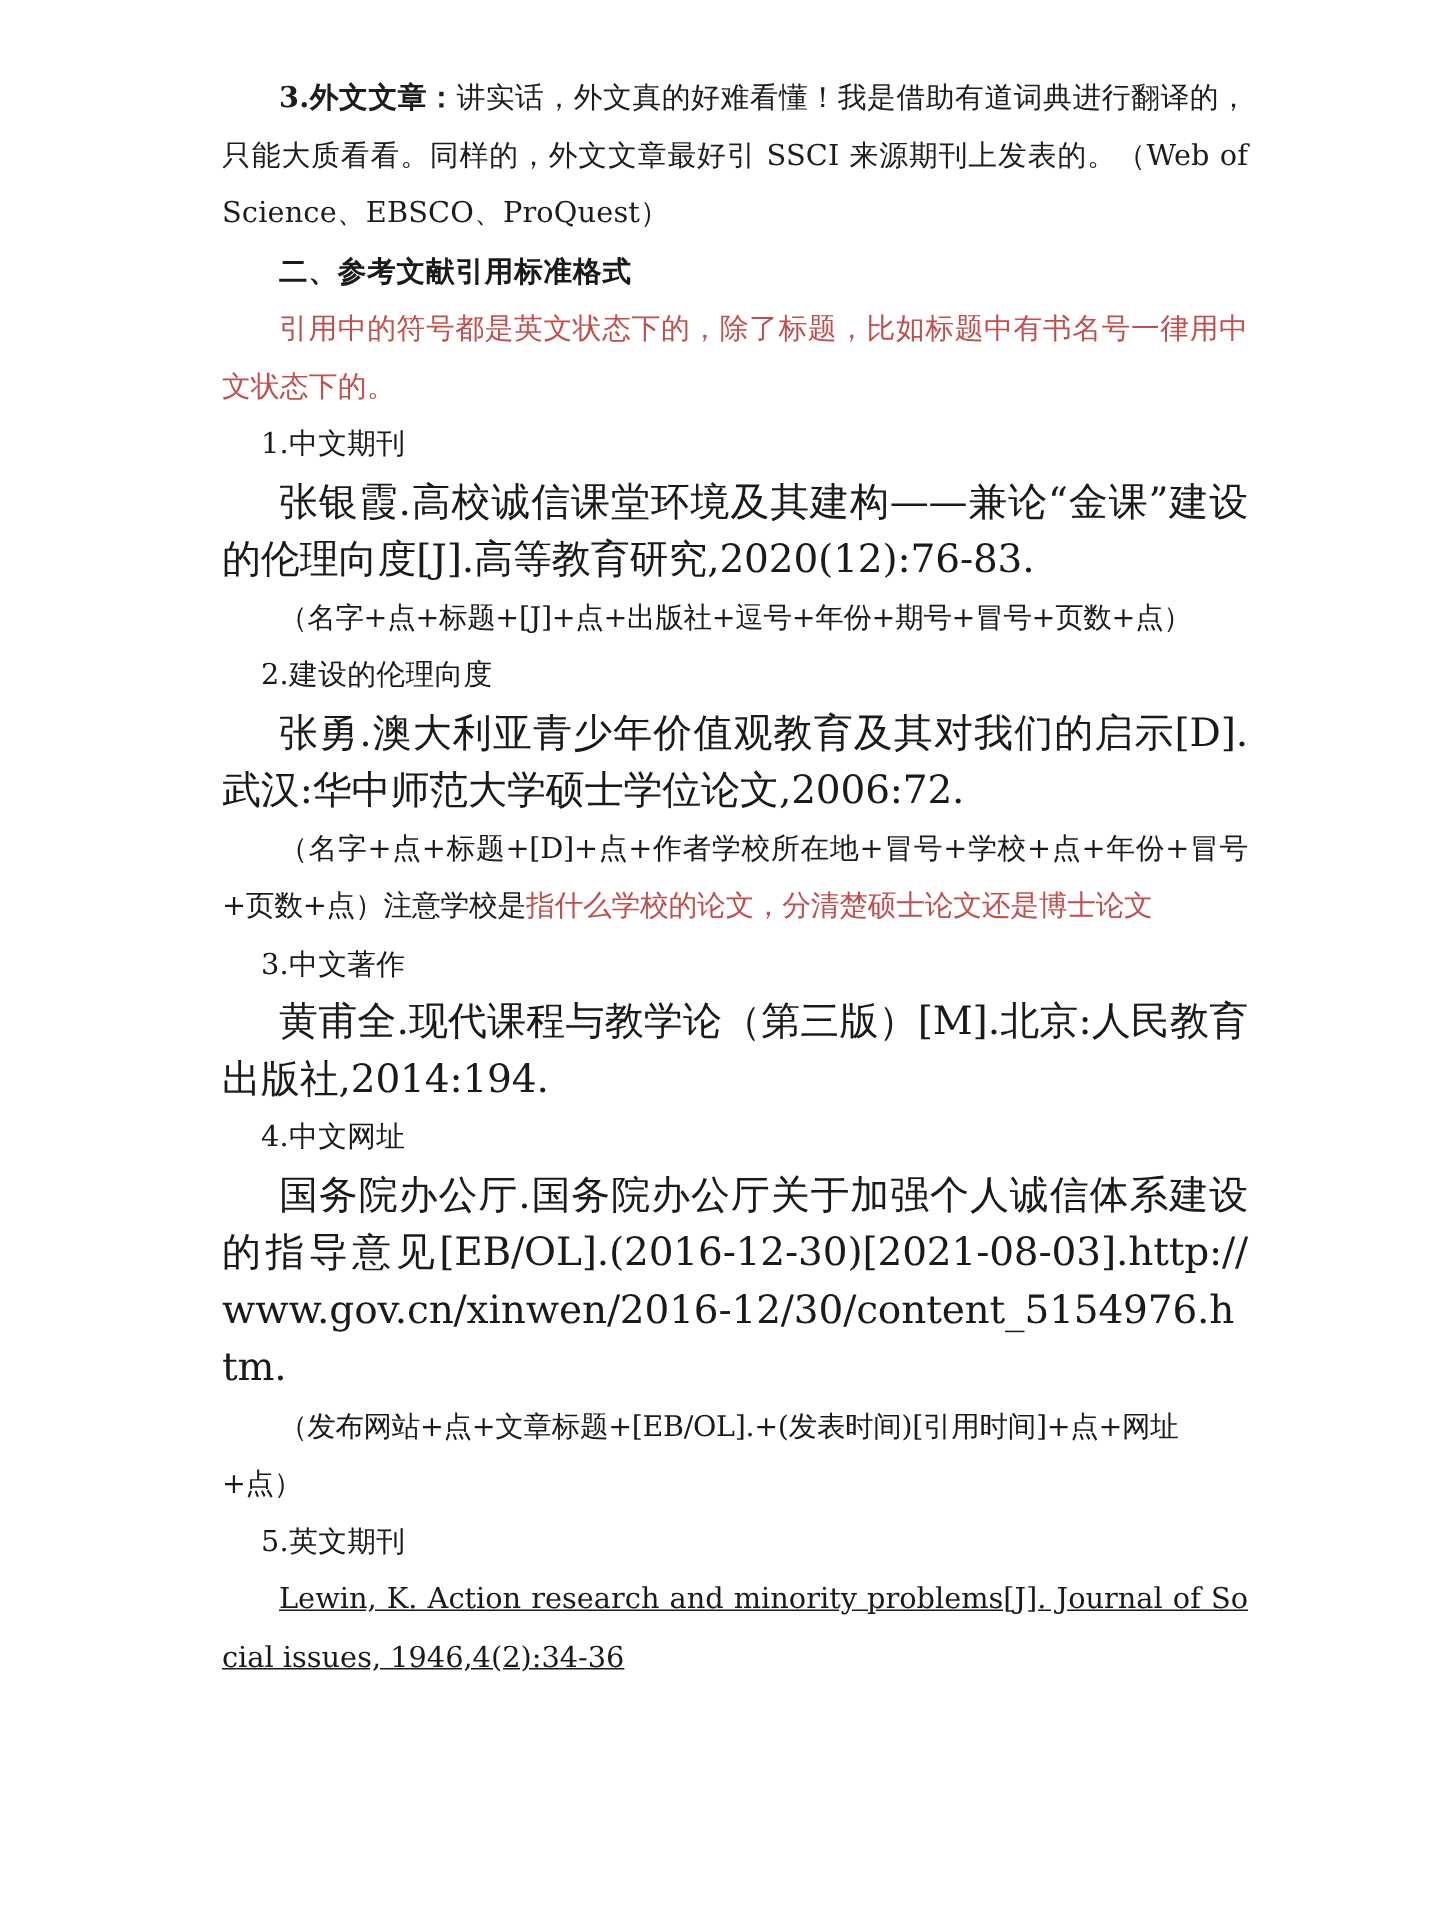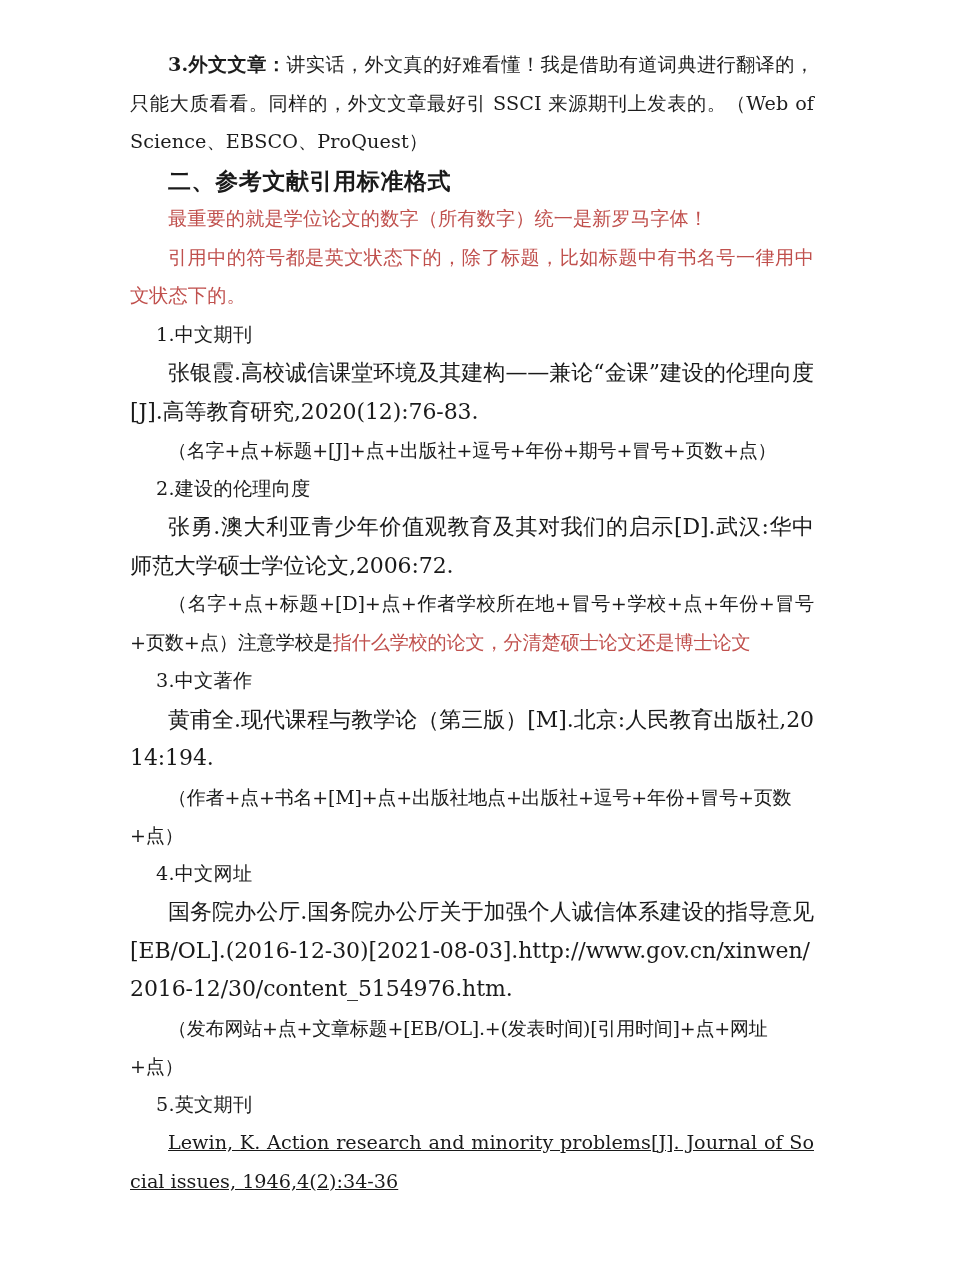--- a/index.html
+++ b/index.html
@@ -17,21 +17,21 @@
   }
   .page {
     position: relative;
     width: 960px;
     height: 1280px;
     background: #ffffff;
     box-sizing: border-box;
   }
   .doc-body {
     position: absolute;
-    left: 130px;
+    left: 148px;
     top: 46px;
     width: 684px;
   }
   
   .para {
     font-size: 19.2px;
     line-height: 38.5px;
     text-align: justify;
     text-justify: inter-ideograph;
     margin: 0;
@@ -40,21 +40,21 @@
     word-break: break-word;
   }
   .indent {
     text-indent: 38px;
   }
   
   .b {
     font-weight: bold;
   }
   .heading2 {
-    font-size: 23px;
+    font-size: 19px;
     line-height: 38.5px;
     font-weight: bold;
     text-indent: 38px;
     margin: 0;
     letter-spacing: 0.6px;
   }
   .subhead {
     font-size: 19.2px;
     line-height: 38.5px;
     font-weight: normal;
@@ -63,21 +63,21 @@
     letter-spacing: 0.2px;
   }
   .red {
     color: #c0504d;
   }
   .para-red {
     color: #c0504d;
   }
   
   .cite {
-    font-size: 22px;
+    font-size: 26px;
     line-height: 38.5px;
     text-align: justify;
     text-justify: inter-ideograph;
     text-indent: 38px;
     margin: 0;
     word-break: break-all;
     letter-spacing: -0.1px;
   }
   .cite-en {
     font-size: 19.2px;
@@ -110,35 +110,33 @@
 <body>
 
 <div class="page">
   <div class="doc-body">
 
     <p class="para indent"><span class="b">3.外文文章：</span><span>讲实话，外文真的好难看懂！我是借助有道词典进行翻译的，只能大质看看。同样的，外文文章最好引 SSCI 来源期刊上发表的。（Web of Science、EBSCO、ProQuest）</span></p>
 
     <p class="heading2">二、参考文献引用标准格式</p>
 
 
-    <p class="para indent para-red">最重要的就是学位论文的数字（所有数字）统一是新罗马字体！</p>
 
     <p class="para indent para-red">引用中的符号都是英文状态下的，除了标题，比如标题中有书名号一律用中文状态下的。</p>
 
     <p class="subhead"><span>1.</span><span>中文期刊</span></p>
     <p class="cite">张银霞.高校诚信课堂环境及其建构——兼论“金课”建设的伦理向度[J].高等教育研究,2020(12):76-83.</p>
     <p class="formula">（名字+点+标题+[J]+点+出版社+逗号+年份+期号+冒号+页数+点）</p>
 
     <p class="subhead"><span>2.</span><span>建设的伦理向度</span></p>
     <p class="cite">张勇.澳大利亚青少年价值观教育及其对我们的启示[D].武汉:华中师范大学硕士学位论文,2006:72.</p>
     <p class="formula-wrap"><span>（名字+点+标题+[D]+点+作者学校所在地+冒号+学校+点+年份+冒号+页数+点）</span><span>注意学校是</span><span class="red">指什么学校的论文，分清楚硕士论文还是博士论文</span></p>
 
     <p class="subhead"><span>3.</span><span>中文著作</span></p>
     <p class="cite">黄甫全.现代课程与教学论（第三版）[M].北京:人民教育出版社,2014:194.</p>
-    <p class="formula">（作者+点+书名+[M]+点+出版社地点+出版社+逗号+年份+冒号+页数+点）</p>
 
     <p class="subhead"><span>4.</span><span>中文网址</span></p>
     <p class="cite">国务院办公厅.国务院办公厅关于加强个人诚信体系建设的指导意见[EB/OL].(2016-12-30)[2021-08-03].http://www.gov.cn/xinwen/2016-12/30/content_5154976.htm.</p>
     <p class="formula">（发布网站+点+文章标题+[EB/OL].+(发表时间)[引用时间]+点+网址+点）</p>
 
     <p class="subhead"><span>5.</span><span>英文期刊</span></p>
     <p class="cite-en">Lewin, K. Action research and minority problems[J]. Journal of Social issues, 1946,4(2):34-36</p>
 
   </div>
 </div>

